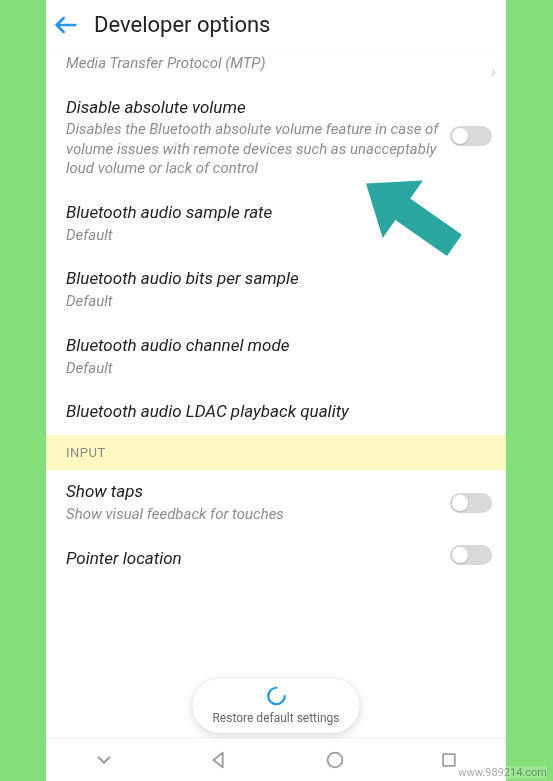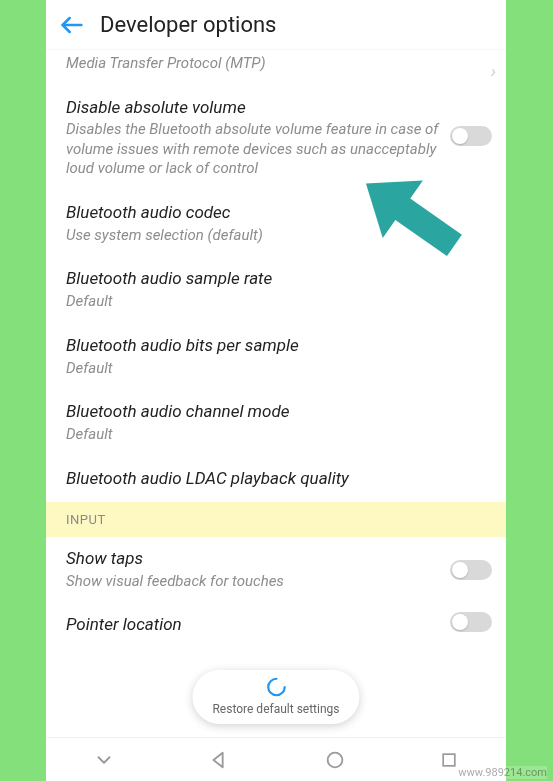--- a/index.html
+++ b/index.html
@@ -18,21 +18,21 @@
       width: 460px;
       height: 781px;
       background: #fff;
       display: flex;
       flex-direction: column;
     }
     .appbar {
       height: 50px;
       display: flex;
       align-items: center;
-      padding: 0 12px;
+      padding: 0 6px;
       gap: 14px;
       border-bottom: 1px solid rgba(0,0,0,0.03);
     }
     .back-arrow svg { display: block; }
     .appbar-title { font-size: 22px; color: #222; }
     .content { flex: 1; overflow: hidden; }
     .row {
       padding: 10px 20px 12px 20px;
       position: relative;
       font-style: italic;
@@ -54,21 +54,21 @@
     .section-header {
       background: #fef9c3; color: #8a8a8a; font-size: 13px;
       padding: 10px 20px; letter-spacing: 0.5px;
     }
     .arrow-overlay {
       position: absolute;
       left: 300px; top: 160px;
     }
     .pill {
       position: absolute;
-      left: 50%; bottom: 57px; transform: translateX(-50%);
+      left: 50%; bottom: 48px; transform: translateX(-50%);
       background: #fff; border-radius: 28px;
       box-shadow: 0 2px 10px rgba(0,0,0,0.18);
       padding: 6px 20px 8px 20px;
       display: flex; flex-direction: column; align-items: center;
       gap: 4px;
     }
     .spinner { width: 22px; height: 22px; }
     .pill-label { font-size: 12px; color: #666; }
     .navbar {
       height: 44px;
@@ -104,24 +104,20 @@
       <div class="sub">Media Transfer Protocol (MTP)</div>
       <span class="chev">›</span>
     </div>
 
     <div class="row" style="padding-right:52px;">
       <div class="title">Disable absolute volume</div>
       <div class="sub">Disables the Bluetooth absolute volume feature in case of volume issues with remote devices such as unacceptably loud volume or lack of control</div>
       <div class="toggle" style="top:40px; transform:none;"></div>
     </div>
 
-    <div class="row">
-      <div class="title">Bluetooth audio codec</div>
-      <div class="sub">Use system selection (default)</div>
-    </div>
 
     <div class="row">
       <div class="title">Bluetooth audio sample rate</div>
       <div class="sub">Default</div>
     </div>
 
     <div class="row">
       <div class="title">Bluetooth audio bits per sample</div>
       <div class="sub">Default</div>
     </div>

